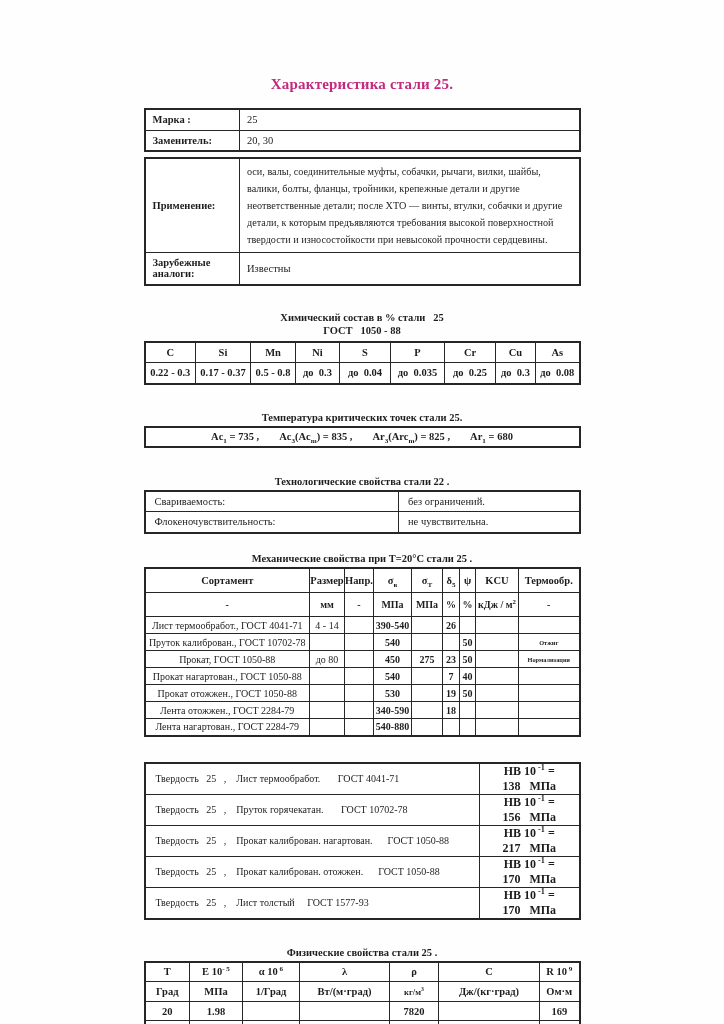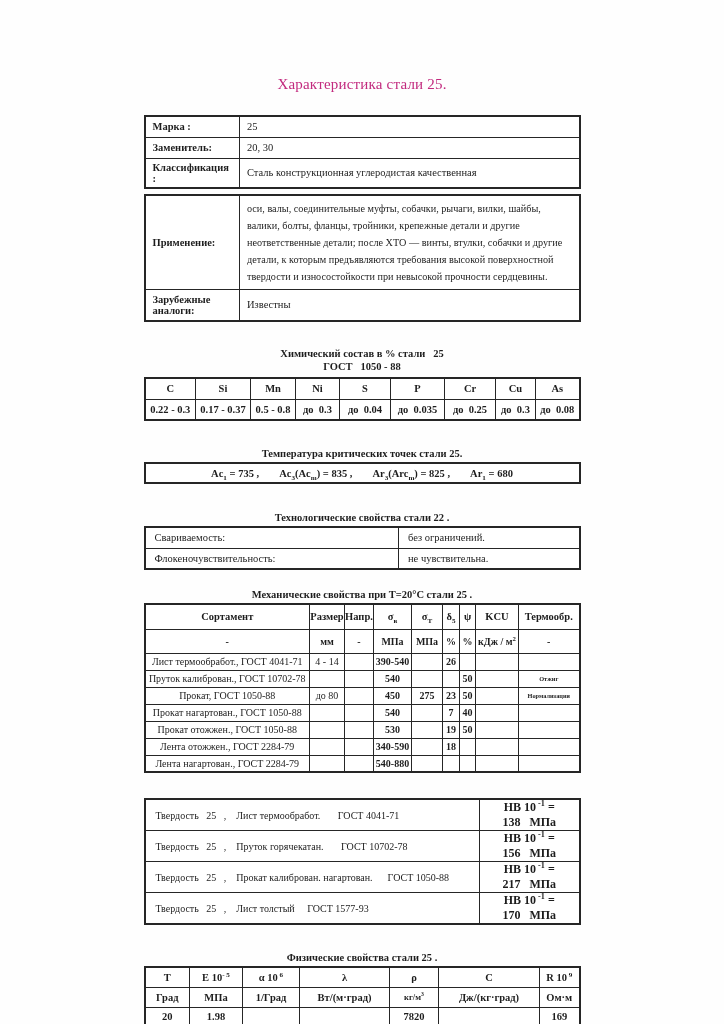--- a/index.html
+++ b/index.html
@@ -3,30 +3,30 @@
 <meta charset="utf-8">
 <style>
   *{box-sizing:border-box;margin:0;padding:0}
   html,body{background:#ffffff}
   body{width:724px;margin:0 auto}
   .page{position:relative;width:724px;height:1024px;background:#fefefe;overflow:hidden;
         font-family:"Liberation Serif","DejaVu Serif",serif;color:#1d1d1d}
   .content{width:437px;margin:0 auto}
   sup,sub{font-size:68%;line-height:0}
 
-  .doc-title{margin-top:76px;text-align:center;font-size:15px;font-weight:normal;color:#c22a7e;letter-spacing:.2px}
+  .doc-title{margin-top:76px;text-align:center;font-size:15px;font-weight:bold;color:#c22a7e;letter-spacing:.2px}
 
   table{border-collapse:collapse;table-layout:fixed;width:437px;background:#fff}
   .tbl{border:2px solid #262626}
   td{border:1px solid #262626;font-size:10.5px;vertical-align:middle;overflow:hidden}
 
   
   .info td{padding:3px 7px}
   .info .lbl{font-weight:bold}
-  .t1a{margin-top:22px}
+  .t1a{margin-top:15px}
   .t1a td{height:21px}
   .t1b{margin-top:5px}
   .t1b .app-val{font-size:10.2px;line-height:17px;padding:4px 7px}
   .t1b .an-row td{height:32px}
 
   .sec-title{text-align:center;font-weight:bold;font-size:10.5px;line-height:13px}
   .chem-title{margin-top:25px}
   .chem{margin-top:4px}
   .chem td{text-align:center;height:21px;font-weight:bold}
 
@@ -77,24 +77,20 @@
         </colgroup>
       <tbody>
           <tr>
         <td class="lbl">Марка :</td>
         <td>25</td>
       </tr>
       <tr>
         <td class="lbl">Заменитель:</td>
         <td>20, 30</td>
       </tr>
-      <tr>
-        <td class="lbl">Классификация :</td>
-        <td>Сталь конструкционная углеродистая качественная</td>
-      </tr>
     </tbody>
       </table>
 
     <table class="tbl info t1b">
       <colgroup>
           <col style="width:95px">
           <col>
         </colgroup>
       <tbody>
           <tr>
@@ -302,20 +298,24 @@
         <td class="desc">Твердость&nbsp;&nbsp;&nbsp;25&nbsp;&nbsp;&nbsp;,&nbsp;&nbsp;&nbsp;&nbsp;Лист термообработ.&nbsp;&nbsp;&nbsp;&nbsp;&nbsp;&nbsp;&nbsp;ГОСТ 4041-71</td>
         <td class="hb">HB 10<sup> -1</sup> = 138&nbsp;&nbsp;&nbsp;МПа</td>
       </tr>
       <tr>
         <td class="desc">Твердость&nbsp;&nbsp;&nbsp;25&nbsp;&nbsp;&nbsp;,&nbsp;&nbsp;&nbsp;&nbsp;Пруток горячекатан.&nbsp;&nbsp;&nbsp;&nbsp;&nbsp;&nbsp;&nbsp;ГОСТ 10702-78</td>
         <td class="hb">HB 10<sup> -1</sup> = 156&nbsp;&nbsp;&nbsp;МПа</td>
       </tr>
       <tr>
         <td class="desc">Твердость&nbsp;&nbsp;&nbsp;25&nbsp;&nbsp;&nbsp;,&nbsp;&nbsp;&nbsp;&nbsp;Прокат калиброван. нагартован.&nbsp;&nbsp;&nbsp;&nbsp;&nbsp;&nbsp;ГОСТ 1050-88</td>
         <td class="hb">HB 10<sup> -1</sup> = 217&nbsp;&nbsp;&nbsp;МПа</td>
+      </tr>
+      <tr>
+        <td class="desc">Твердость&nbsp;&nbsp;&nbsp;25&nbsp;&nbsp;&nbsp;,&nbsp;&nbsp;&nbsp;&nbsp;Прокат калиброван. отожжен.&nbsp;&nbsp;&nbsp;&nbsp;&nbsp;&nbsp;ГОСТ 1050-88</td>
+        <td class="hb">HB 10<sup> -1</sup> = 170&nbsp;&nbsp;&nbsp;МПа</td>
       </tr>
       <tr>
         <td class="desc">Твердость&nbsp;&nbsp;&nbsp;25&nbsp;&nbsp;&nbsp;,&nbsp;&nbsp;&nbsp;&nbsp;Лист толстый&nbsp;&nbsp;&nbsp;&nbsp;&nbsp;ГОСТ 1577-93</td>
         <td class="hb">HB 10<sup> -1</sup> = 170&nbsp;&nbsp;&nbsp;МПа</td>
       </tr>
     </tbody>
       </table>
 
     <div class="sec-title phys-title">Физические свойства стали 25 .</div>
     <div class="phys-clip">

